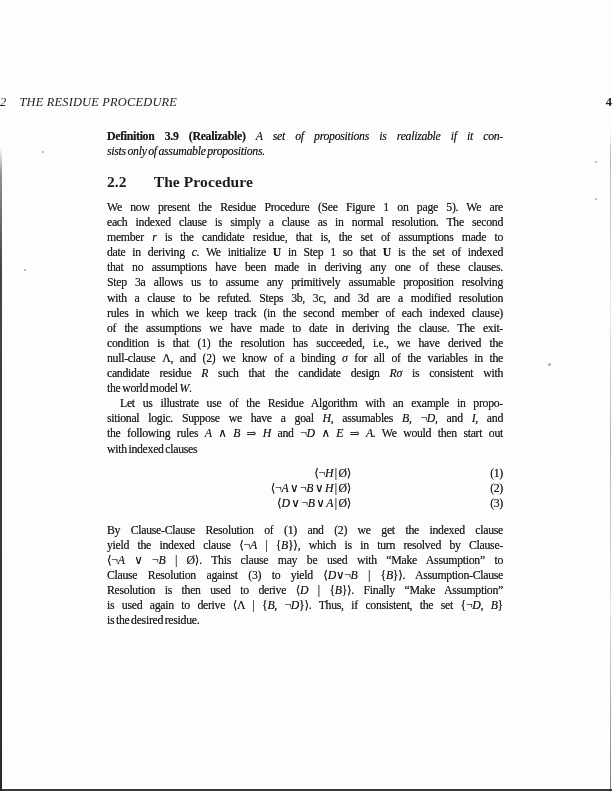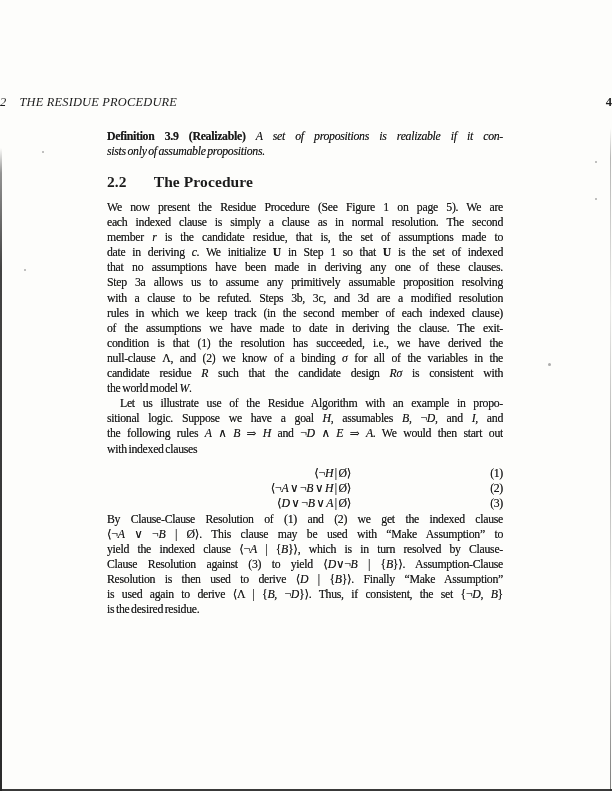--- a/index.html
+++ b/index.html
@@ -40,21 +40,21 @@
     font-size:11.8px;letter-spacing:-.3px;word-spacing:-1px;
   }
   .line{
     height:15.1px;line-height:15.1px;overflow:hidden;
     text-align:justify;text-align-last:justify;
     text-shadow:0 0 .4px rgba(10,10,10,.6);
   }
   .line.last{text-align:left;text-align-last:left;}
   .line.indent{text-indent:13px;}
   
-  .eq-block{margin-top:9px;}
+  .eq-block{margin-top:9px;margin-bottom:11px;}
   .eq-row{position:relative;height:15.4px;line-height:15.4px;}
   .eq-clause{position:absolute;right:152px;white-space:nowrap;text-shadow:0 0 .4px rgba(10,10,10,.6);}
   .eq-num{position:absolute;right:0;text-shadow:0 0 .4px rgba(10,10,10,.6);}
   
   .edge-left{
     position:absolute;left:0;top:148px;width:2px;height:643px;
     background:linear-gradient(180deg,rgba(70,70,70,0) 0,rgba(60,60,60,.55) 25px,rgba(35,35,35,.85) 120px,rgba(25,25,25,.92) 100%);
   }
   .edge-right{
     position:absolute;right:1px;top:128px;width:1.5px;height:663px;
@@ -124,22 +124,22 @@
             <span class="eq-clause">⟨¬<i>A</i> ∨ ¬<i>B</i> ∨ <i>H</i> | Ø⟩</span>
             <span class="eq-num">(2)</span>
           </div>
           <div class="eq-row">
             <span class="eq-clause">⟨<i>D</i> ∨ ¬<i>B</i> ∨ <i>A</i> | Ø⟩</span>
             <span class="eq-num">(3)</span>
           </div>
         </div>
       <div>
           <div class="line">By Clause-Clause Resolution of (1) and (2) we get the indexed clause</div>
+          <div class="line">yield the indexed clause ⟨¬<i>A</i> | {<i>B</i>}⟩, which is in turn resolved by Clause-</div>
           <div class="line">⟨¬<i>A</i> ∨ ¬<i>B</i> | Ø⟩. This clause may be used with “Make Assumption” to</div>
-          <div class="line">yield the indexed clause ⟨¬<i>A</i> | {<i>B</i>}⟩, which is in turn resolved by Clause-</div>
           <div class="line">Clause Resolution against (3) to yield ⟨<i>D</i>∨¬<i>B</i> | {<i>B</i>}⟩. Assumption-Clause</div>
           <div class="line">Resolution is then used to derive ⟨<i>D</i> | {<i>B</i>}⟩. Finally “Make Assumption”</div>
           <div class="line">is used again to derive ⟨Λ | {<i>B</i>, ¬<i>D</i>}⟩. Thus, if consistent, the set {¬<i>D</i>, <i>B</i>}</div>
           <div class="line last">is the desired residue.</div>
         </div>
     </div>
   </div>
 
   <div class="edge-left"></div>
   <div class="edge-right"></div>

